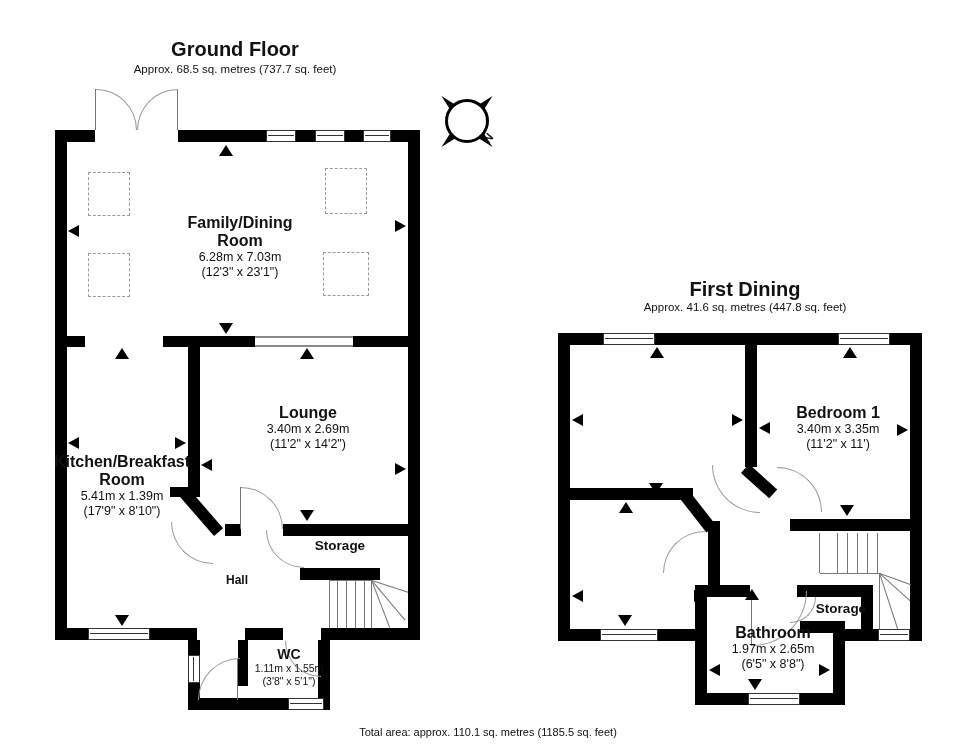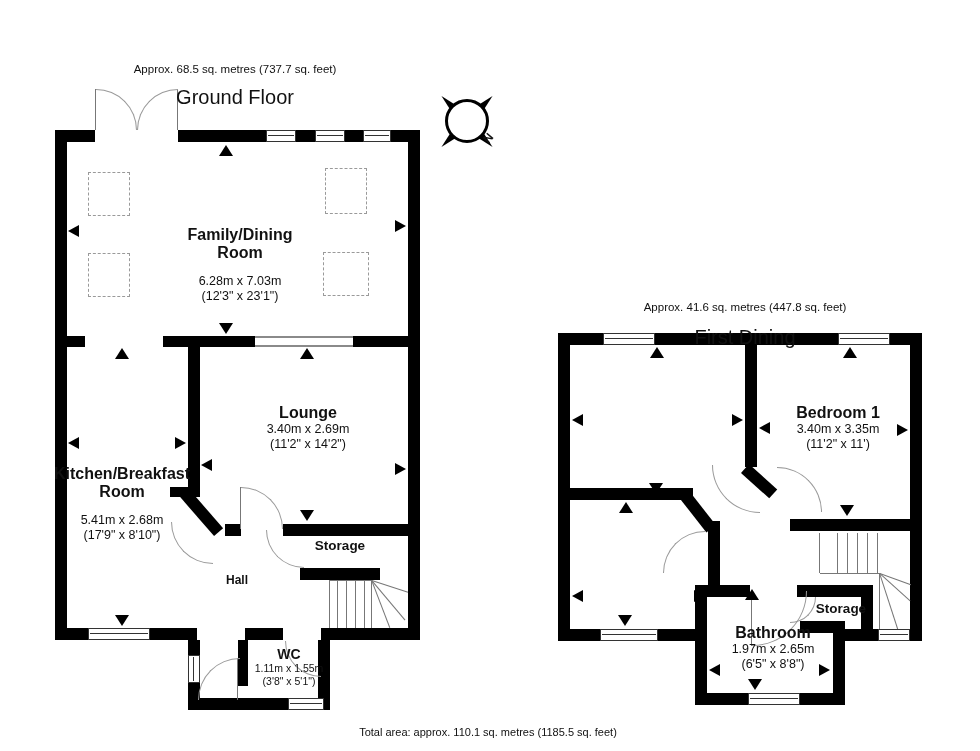--- a/index.html
+++ b/index.html
@@ -18,23 +18,23 @@
   .arc.br{border-bottom-width:1px;border-right-width:1px;border-bottom-right-radius:100% 100%;}
   .line{position:absolute;height:1px;background:#777;transform-origin:0 0;}
   .sq{position:absolute;border:1.5px dashed #9a9a9a;}
   .tri{position:absolute;width:0;height:0;}
   .tri.up{border-left:7px solid transparent;border-right:7px solid transparent;border-bottom:11px solid #000;}
   .tri.down{border-left:7px solid transparent;border-right:7px solid transparent;border-top:11px solid #000;}
   .tri.left{border-top:6px solid transparent;border-bottom:6px solid transparent;border-right:11px solid #000;}
   .tri.right{border-top:6px solid transparent;border-bottom:6px solid transparent;border-left:11px solid #000;}
   .lbl{position:absolute;transform:translateX(-50%);text-align:center;white-space:nowrap;z-index:6;}
   .room-name{font-weight:bold;font-size:16px;line-height:1.12;}
-  .room-name.wrap{white-space:normal;margin:12px auto;}
+  .room-name.wrap{white-space:normal;margin:0 auto;}
   .room-dims{font-size:12.5px;line-height:1.18;}
-  .floor-title{font-weight:normal;font-size:20px;line-height:1.1;margin-top:48px;}
+  .floor-title{font-weight:bold;font-size:20px;line-height:1.1;}
   .floor-sub{font-size:11.5px;}
   .small-name{font-weight:bold;font-size:13.5px;}
   .hall-name{font-weight:bold;font-size:12px;}
   .wc-name{font-weight:bold;font-size:14px;}
   .wc-dims{font-size:10.5px;line-height:1.2;}
   .total{font-size:11px;}
   .compass-circle{position:absolute;width:38px;height:38px;border:3px solid #000;border-radius:50%;background:#fff;z-index:2;}
   .arm{position:absolute;width:0;height:0;border-left:6px solid transparent;border-right:6px solid transparent;border-bottom:27px solid #000;z-index:1;}
   .north{position:absolute;font-weight:bold;font-size:12px;z-index:3;}
 </style>
@@ -53,21 +53,21 @@
     <div class="room-dims">6.28m x 7.03m</div>
     <div class="room-dims">(12'3" x 23'1")</div>
   </div>
   <div class="lbl" style="left:308px;top:404px">
     <div class="room-name">Lounge</div>
     <div class="room-dims">3.40m x 2.69m</div>
     <div class="room-dims">(11'2" x 14'2")</div>
   </div>
   <div class="lbl" style="left:122px;top:453px">
     <div class="room-name wrap" style="width:176px">Kitchen/Breakfast Room</div>
-    <div class="room-dims">5.41m x 2.68m</div>
+    <div class="room-dims">5.41m x 1.39m</div>
     <div class="room-dims">(17'9" x 8'10")</div>
   </div>
   <div class="lbl hall-name" style="left:237px;top:573px">Hall</div>
   <div class="lbl small-name" style="left:340px;top:538px">Storage</div>
   <div class="lbl" style="left:289px;top:646px">
     <div class="wc-name">WC</div>
     <div class="wc-dims">1.11m x 1.55m</div>
     <div class="wc-dims">(3'8" x 5'1")</div>
   </div>
 

